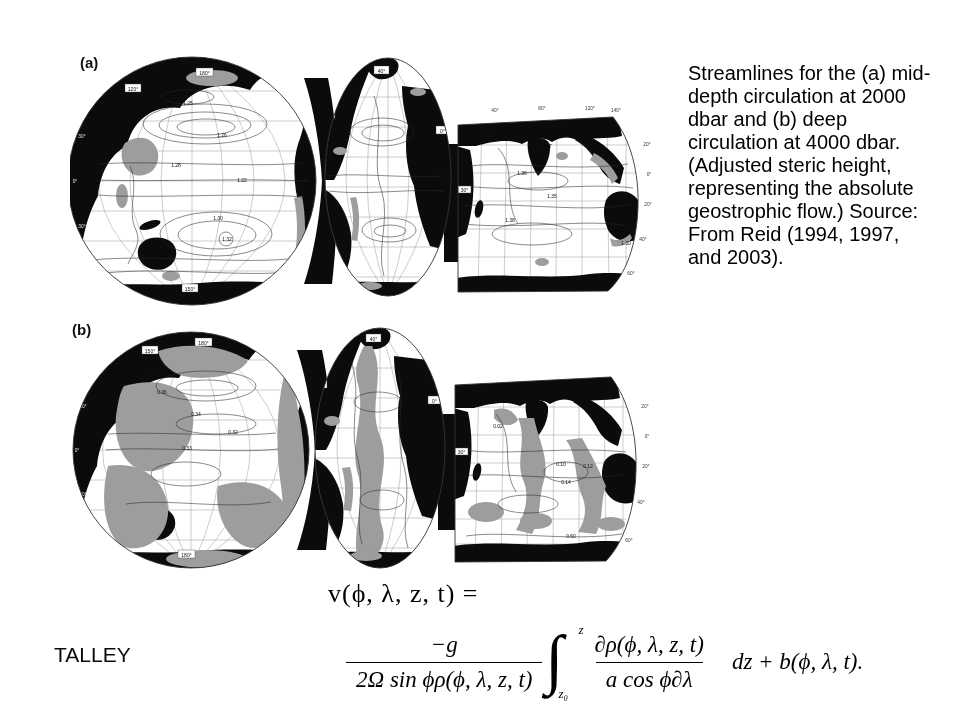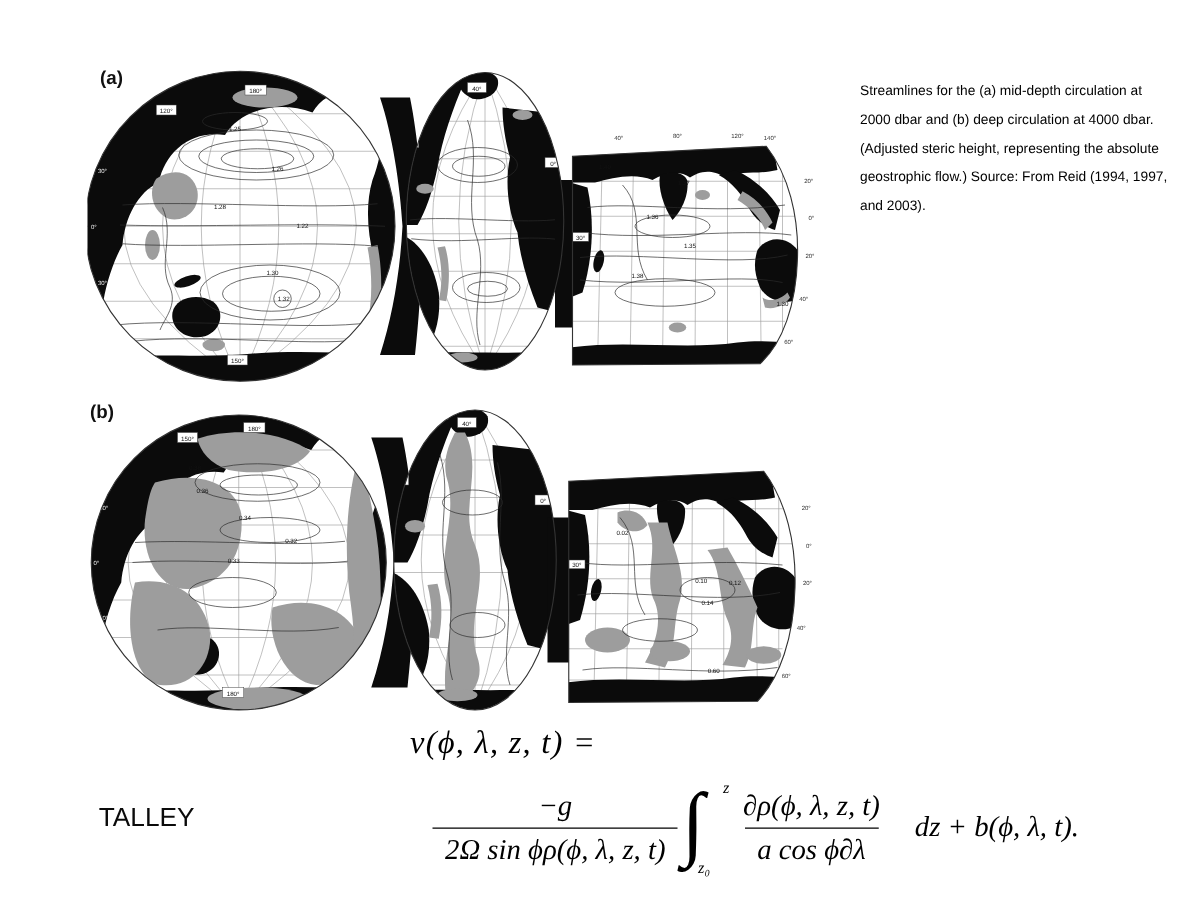--- a/index.html
+++ b/index.html
@@ -2,37 +2,37 @@
 <html><head>
 <meta charset="utf-8">
 <style>
   html,body{margin:0;padding:0;background:#e8e8e8;}
   .slide{position:relative;width:960px;height:720px;background:#ffffff;overflow:hidden;
          font-family:"Liberation Sans","DejaVu Sans",sans-serif;color:#111;}
   .panel-label{position:absolute;font-weight:bold;font-size:15px;color:#111;}
   .map-svg{position:absolute;}
   .map-svg text{font-family:"Liberation Sans","DejaVu Sans",sans-serif;}
   .caption{position:absolute;left:688px;top:62px;width:246px;
-           font-size:11px;line-height:23px;color:#000;}
+           font-size:20px;line-height:23px;color:#000;}
   .eq1{position:absolute;left:328px;top:579px;
-       font-family:"Liberation Serif","DejaVu Serif",serif;font-style:italic;
+       font-family:"Liberation Serif","DejaVu Serif",serif;
        font-size:26px;color:#000;letter-spacing:1px;}
   .eq2{position:absolute;left:346px;top:614px;height:96px;display:flex;align-items:center;
        font-family:"Liberation Serif","DejaVu Serif",serif;font-style:italic;
        font-size:23px;color:#000;}
   .frac{display:inline-flex;flex-direction:column;align-items:center;}
   .frac .num{padding:0 10px 4px;}
   .frac .den{border-top:1.6px solid #000;padding:4px 10px 0;text-align:right;}
   .intwrap{position:relative;width:40px;height:92px;margin:0 1px;flex:0 0 auto;}
   .int{position:absolute;left:2px;top:50%;transform:translateY(-54%);
        font-size:66px;font-style:normal;line-height:1;}
   .int-up{position:absolute;right:0px;top:6px;font-size:13px;}
   .int-lo{position:absolute;left:15px;bottom:6px;font-size:13px;text-align:center;}
   .tail{margin-left:18px;white-space:nowrap;}
-  .footer-author{position:absolute;left:54px;top:643px;font-size:21px;color:#0a0a0a;margin-left:25px;}
+  .footer-author{position:absolute;left:54px;top:643px;font-size:21px;color:#0a0a0a;}
   
   .ocean{fill:#ffffff;}
   .land{fill:#0b0b0b;stroke:none;}
   .shal{fill:#9d9d9d;stroke:none;}
   .grid{stroke:#9a9a9a;stroke-width:.5;fill:none;}
   .ctr{stroke:#2b2b2b;stroke-width:.55;fill:none;}
   .rim{stroke:#333;stroke-width:.9;fill:none;}
   .clab{font-size:5px;fill:#111;text-anchor:middle;}
   .boxr{fill:#fff;stroke:#444;stroke-width:.4;}
   .boxt{font-size:5px;fill:#111;text-anchor:middle;}

